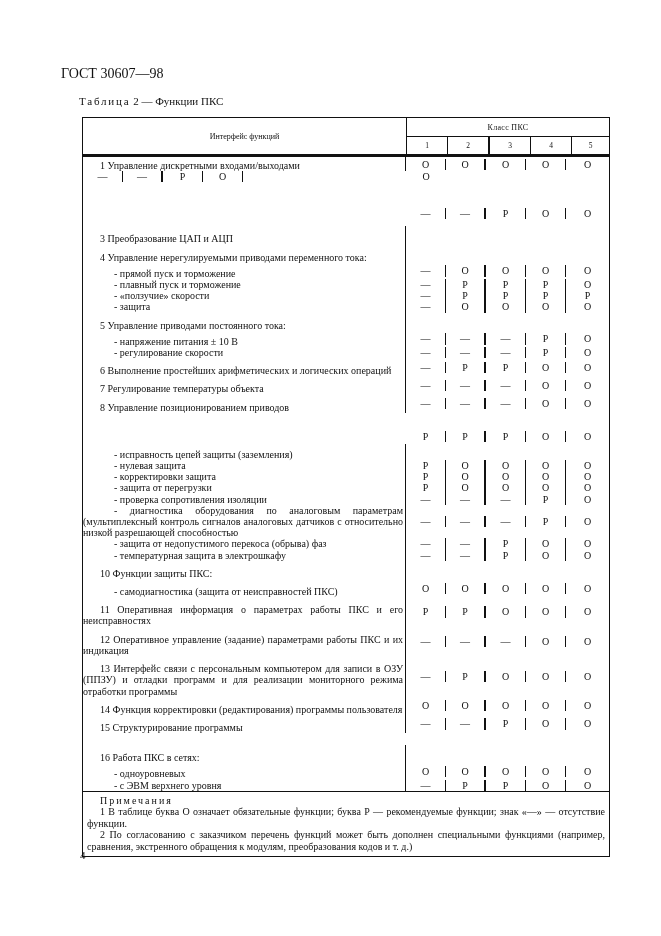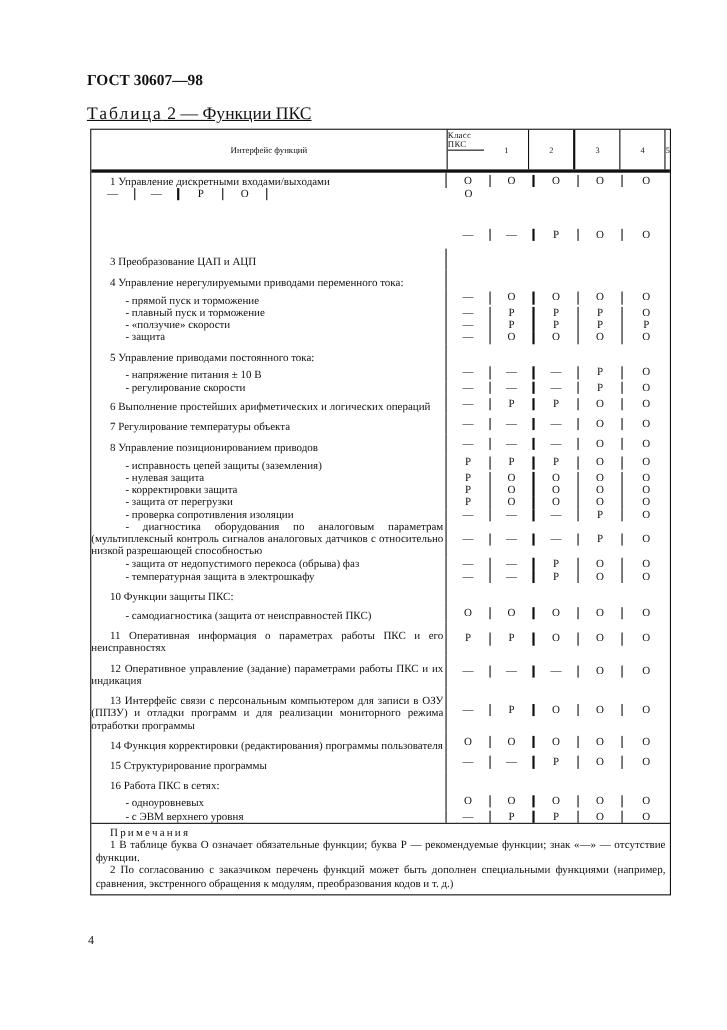--- a/index.html
+++ b/index.html
@@ -1,23 +1,23 @@
 <!DOCTYPE html>
 <html><head>
 <meta charset="utf-8">
 <style>
   html, body { margin: 0; padding: 0; background: #ffffff; }
   body { width: 661px; height: 936px; position: relative; font-family: "Liberation Serif", "DejaVu Serif", serif; color: #111; overflow: hidden; }
-  .doc-title { position: absolute; left: 79px; top: 66px; font-weight: bold; font-size: 14px; }
-  .table-caption { position: absolute; left: 79px; top: 95px; font-size: 16px; text-decoration: underline; }
+  .doc-title { position: absolute; left: 61px; top: 66px; font-weight: normal; font-size: 14px; }
+  .table-caption { position: absolute; left: 79px; top: 95px; font-size: 11px; }
   .table-caption .sp { letter-spacing: 1.8px; }
   .tbl { position: absolute; left: 82px; top: 117px; width: 528px; border: 1.5px solid #111; box-sizing: border-box; }
   .hdr { display: flex; height: 36px; border-bottom: 3px solid #111; }
   .hdr .fcol { width: 323px; border-right: 1px solid #111; display: flex; align-items: center; justify-content: center; font-size: 8px; }
-  .hdr .cls { flex: 1; display: flex; flex-direction: row; }
+  .hdr .cls { flex: 1; display: flex; flex-direction: column; }
   .hdr .cls-title { height: 18px; border-bottom: 1px solid #111; display: flex; align-items: center; justify-content: center; font-size: 8px; letter-spacing: 0.3px; }
   .hdr .cls-nums { flex: 1; display: flex; }
   .cell { display: flex; align-items: center; justify-content: center; font-size: 7.5px; }
   .c1, .c2, .c4 { width: 40px; border-right: 1px solid #111; }
   .c2 { border-right: 2.5px solid #111; }
   .c3 { width: 40px; border-right: 1px solid #111; }
   .c5 { flex: 1; }
   .body { position: relative; }
   .row { display: flex; font-size: 10px; line-height: 11.2px; align-items: center; }
   .row .desc { width: 323px; border-right: 1px solid #111; box-sizing: border-box; padding: 0 2px 0 0; }
@@ -165,21 +165,21 @@
         <div class="v c5">O</div>
       </div>
       <div class="row">
         <div class="v c1"></div>
         <div class="v c2"></div>
         <div class="v c3"></div>
         <div class="v c4"></div>
         <div class="v c5"></div>
       </div>
       <div class="row">
-        <div class="desc indent2" style="padding-top: 5px;">- исправность цепей защиты (заземления)</div>
+        <div class="desc indent2" style="padding-top: 5px; margin-top: 31px;">- исправность цепей защиты (заземления)</div>
         <div class="v c1">P</div>
         <div class="v c2">P</div>
         <div class="v c3">P</div>
         <div class="v c4">O</div>
         <div class="v c5">O</div>
       </div>
       <div class="row">
         <div class="desc indent2" style="padding-top: 0px;">- нулевая защита</div>
         <div class="v c1">P</div>
         <div class="v c2">O</div>
@@ -285,21 +285,21 @@
       </div>
       <div class="row">
         <div class="desc indent1" style="padding-top: 7px;">15 Структурирование программы</div>
         <div class="v c1">—</div>
         <div class="v c2">—</div>
         <div class="v c3">P</div>
         <div class="v c4">O</div>
         <div class="v c5">O</div>
       </div>
       <div class="row">
-        <div class="desc indent1" style="padding-top: 7px;">16 Работа ПКС в сетях:</div>
+        <div class="desc indent1" style="padding-top: 7px; margin-top: 12px;">16 Работа ПКС в сетях:</div>
         <div class="v c1"></div>
         <div class="v c2"></div>
         <div class="v c3"></div>
         <div class="v c4"></div>
         <div class="v c5"></div>
       </div>
       <div class="row">
         <div class="desc indent2" style="padding-top: 5px;">- одноуровневых</div>
         <div class="v c1">O</div>
         <div class="v c2">O</div>

